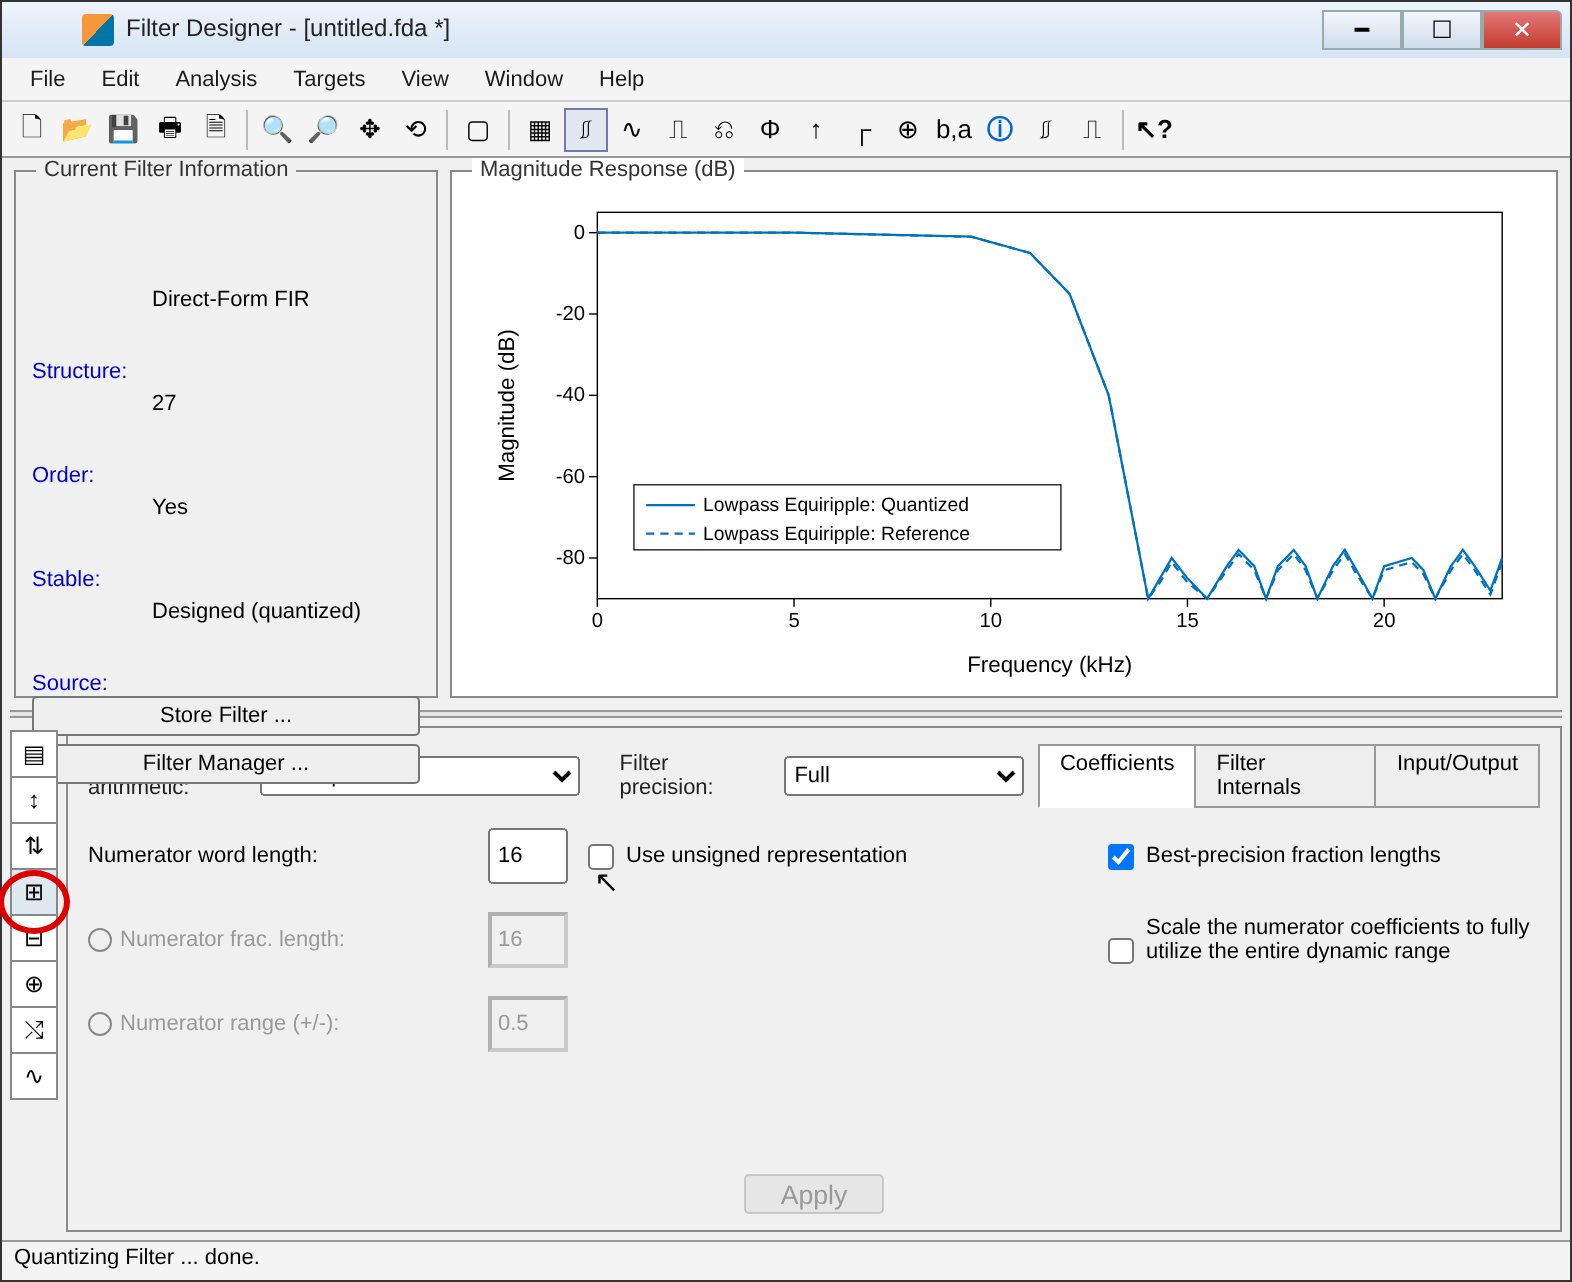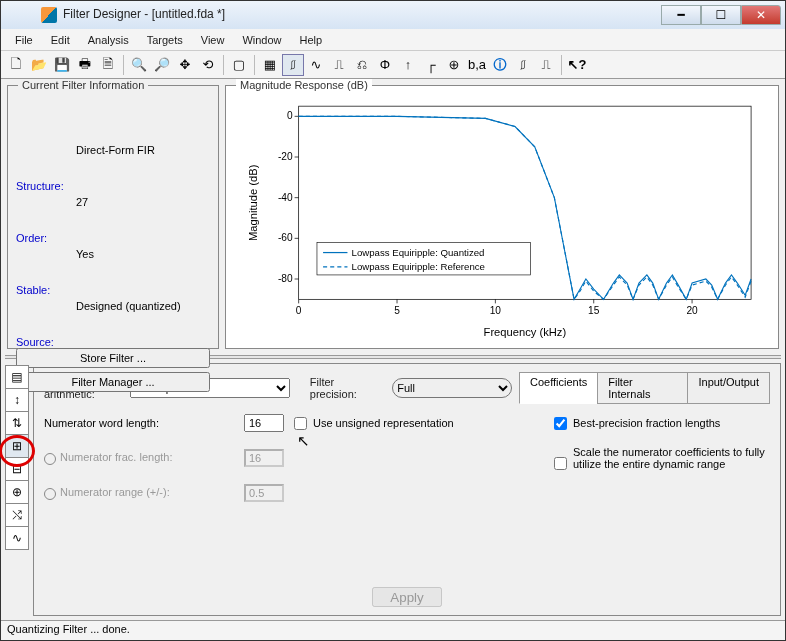--- a/index.html
+++ b/index.html
@@ -35,21 +35,21 @@
 .sidebar .sbtn { width:24px; height:24px; border:1px solid #888; background:#fff; display:flex; align-items:center; justify-content:center; font-size:12px; margin-bottom:-1px;}
 .red-circle { position:absolute; top:72px; left:-6px; width:36px; height:32px; border:3px solid #d00; border-radius:50%; pointer-events:none;}
 .settings { flex:1; border:1px solid #888; background:#f0f0f0; padding:8px 10px; display:flex; flex-direction:column;}
 .row1 { display:flex; align-items:center; gap:8px; margin-bottom:10px;}
 .row1 label { color:#222;}
 .row1 select { height:20px; font-size:11px; width:160px;}
 .tabs { margin-left:auto; display:flex;}
 .tabs .tab { padding:3px 10px; border:1px solid #999; background:#eee; margin-left:-1px; font-size:11px;}
 .tabs .tab.active { background:#fff; border-bottom:1px solid #fff;}
 .opts { display:grid; grid-template-columns: 200px 50px 260px 1fr; row-gap:14px; align-items:center; font-size:11px;}
-.opts input[type=text] { width:40px; height:18px; text-align:left; padding:0 3px; font-size:11px;}
+.opts input[type=text] { width:40px; height:18px; text-align:left; padding:12px 3px; font-size:11px;}
 .opts .disabled { color:#999;}
 .opts input.disabled { background:#f0f0f0; color:#999;}
 .cbx-row { display:flex; align-items:center; gap:6px;}
 .apply-row { text-align:center; margin-top:auto; padding-top:10px;}
 .apply-row button { width:70px; height:20px; color:#999;}
 .statusbar { height:20px; border-top:1px solid #999; padding:2px 6px; font-size:11px; background:#f4f4f4;}
 svg { display:block;}
 .radio-dot { width:12px;height:12px;border:1px solid #888;border-radius:50%;display:inline-block;vertical-align:middle;margin-right:4px;}
 .cursor-arrow { position:absolute; top:163px; left:305px; font-size:15px; pointer-events:none;}
 </style>
@@ -182,21 +182,21 @@
         <div class="sbtn">⤭</div>
         <div class="sbtn">∿</div>
         <div class="red-circle"></div>
       </div>
 
       <div class="settings">
         <div class="row1">
           <label>Filter arithmetic:</label>
           <select><option>Fixed-point</option></select>
           <label style="margin-left:12px;">Filter precision:</label>
-          <select style="width:120px;border-radius:10px;"><option>Full</option></select>
+          <select style="width:120px;"><option>Full</option></select>
           <div class="tabs">
             <div class="tab active">Coefficients</div>
             <div class="tab">Filter Internals</div>
             <div class="tab">Input/Output</div>
           </div>
         </div>
 
         <div class="opts" style="position:relative;">
           <span>Numerator word length:</span>
           <input type="text" value="16" style="">

